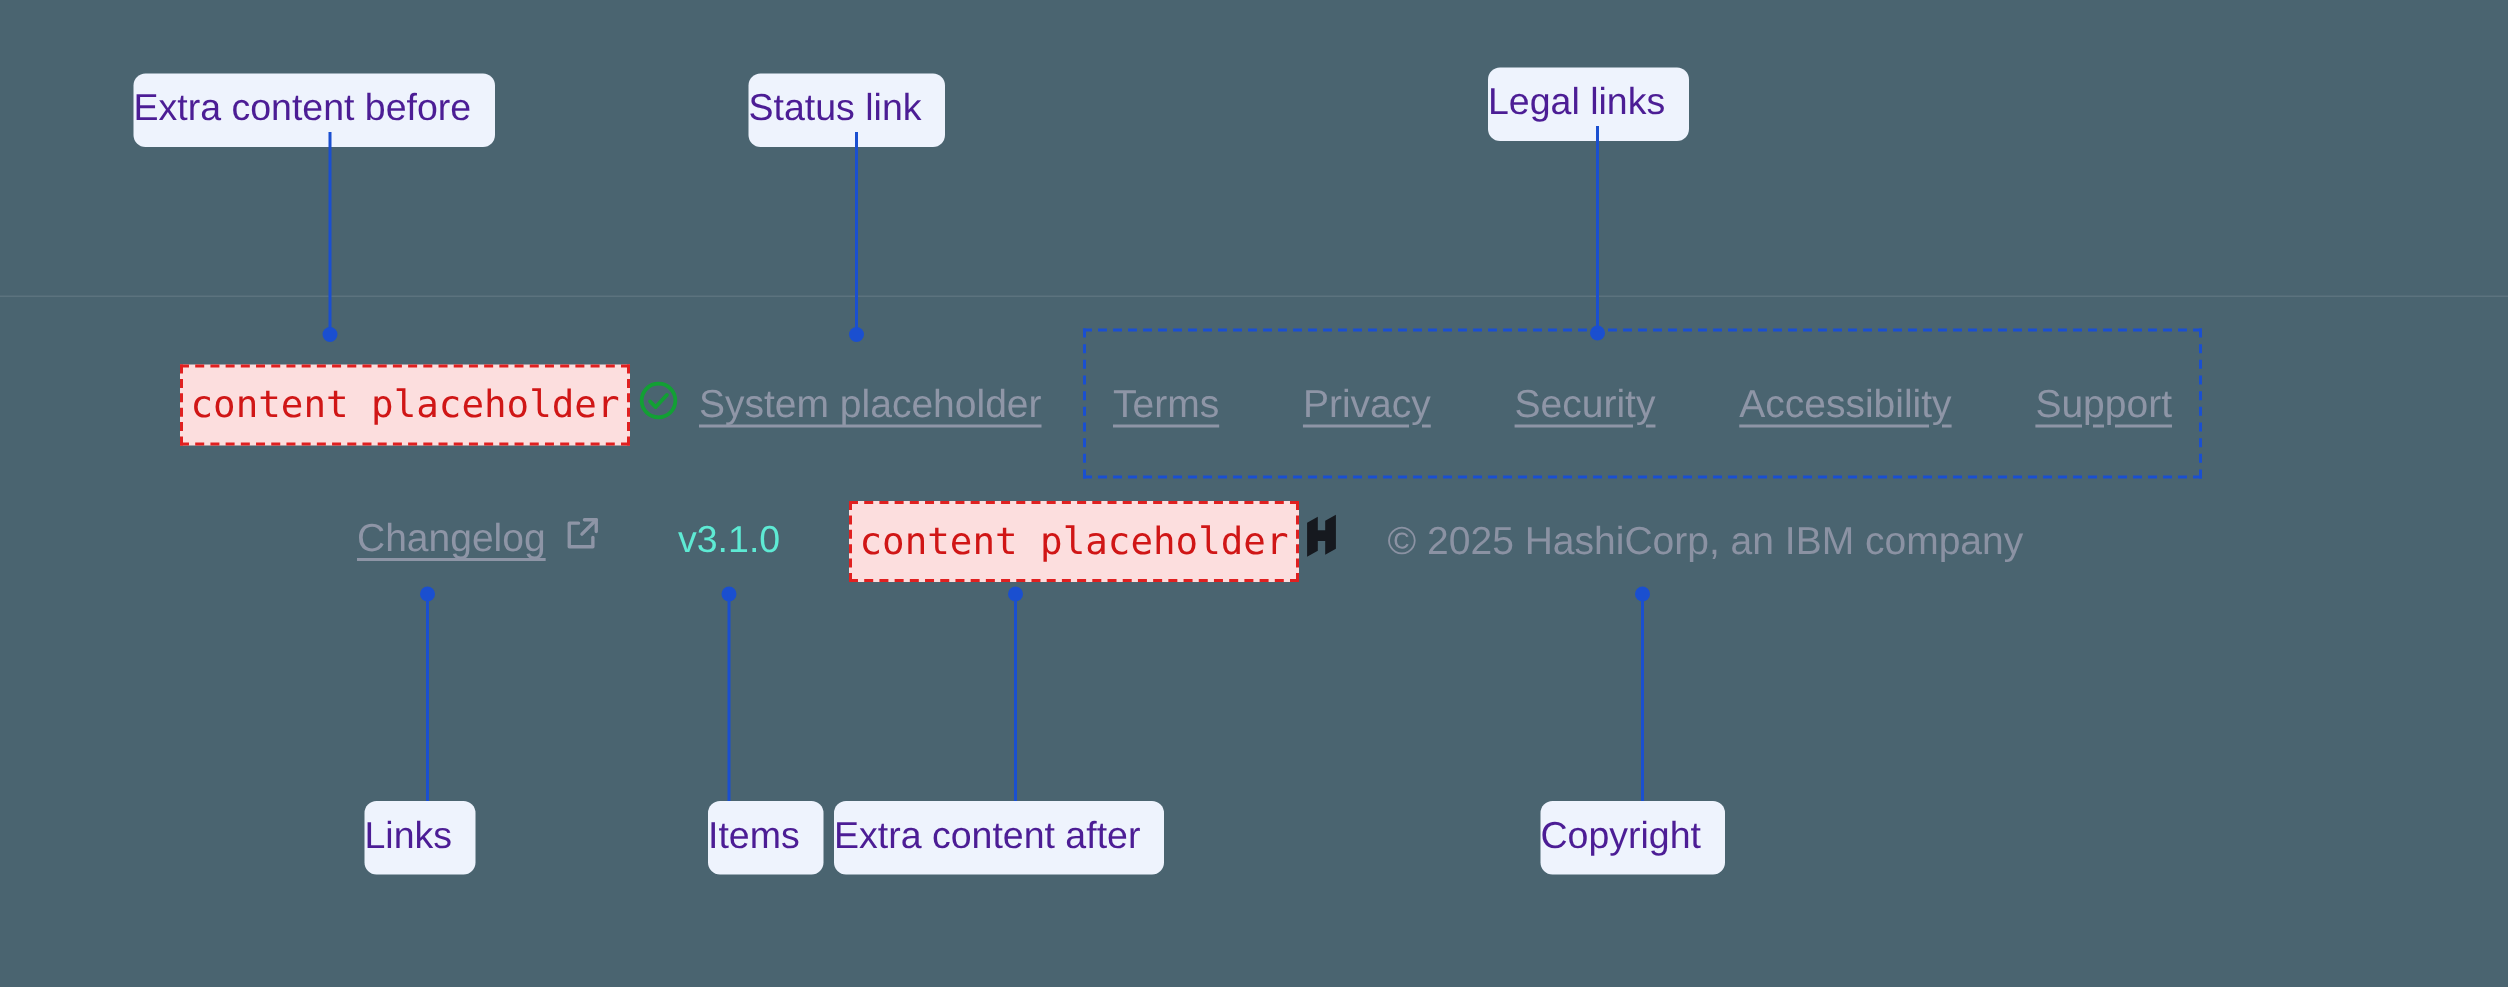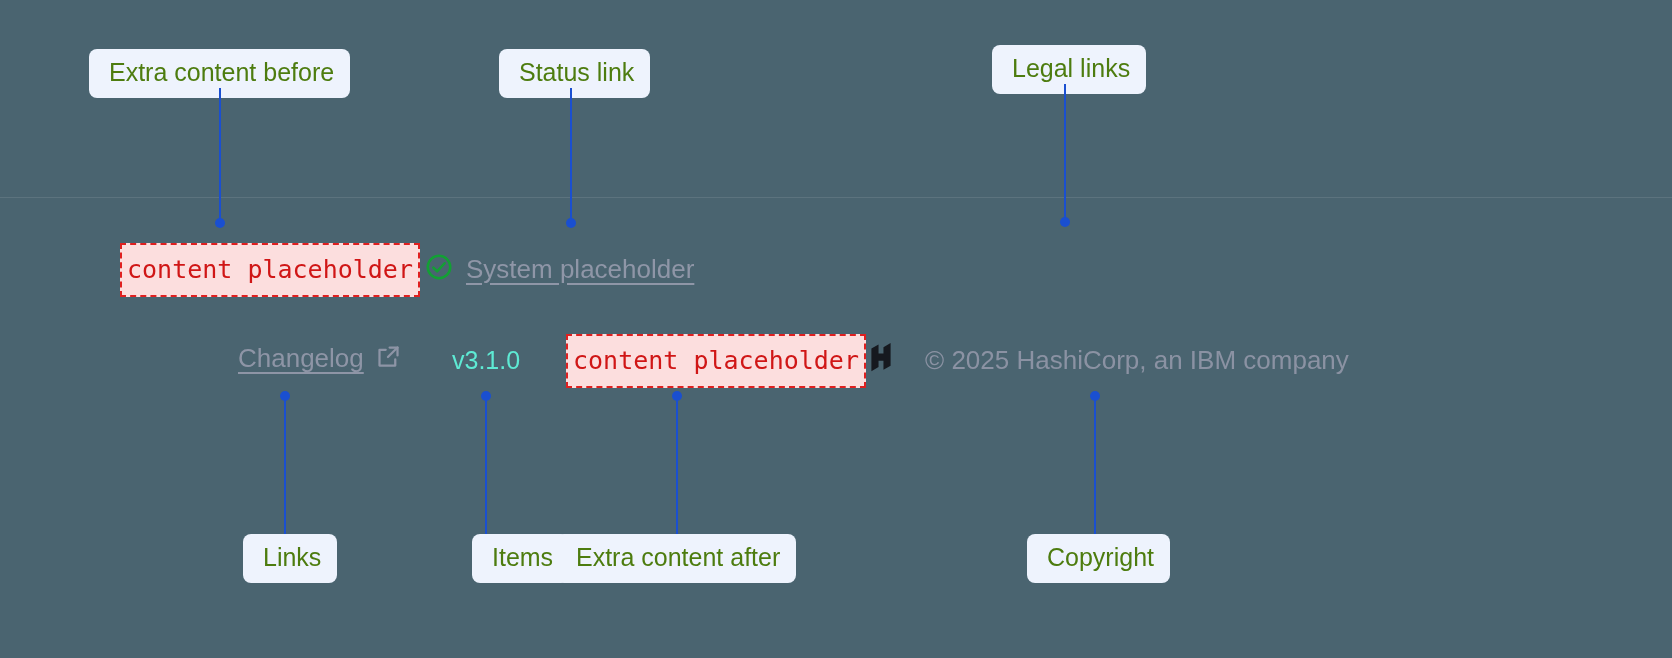--- a/index.html
+++ b/index.html
@@ -26,24 +26,24 @@
     top: 197px;
     width: 1672px;
     height: 1px;
     background: rgba(255,255,255,0.10);
   }
 
   
   .pill {
     position: absolute;
     background: #eef3fd;
-    color: #4d7c0f;
+    color: #4c1d95;
     font-size: 25px;
     line-height: 1;
-    padding: 11px 16px 13px 20px;
+    padding: 11px 16px 13px 0;
     border-radius: 8px;
     white-space: nowrap;
   }
 
   
   .conn {
     position: absolute;
     width: 2px;
     background: #1a4fd0;
   }
@@ -164,20 +164,27 @@
   <div class="status-wrap">
     <span class="check-icon">
       <svg width="30" height="30" viewBox="0 0 24 24" fill="none" stroke="#12a034" stroke-width="2" stroke-linecap="round" stroke-linejoin="round">
         <circle cx="12" cy="12" r="9"></circle>
         <polyline points="7.5,12.5 10.5,15.5 16.5,9"></polyline>
       </svg>
     </span>
     <span class="flink flink-status">System placeholder</span>
   </div>
 
+  <div class="legal-box">
+    <a class="flink">Terms</a>
+    <a class="flink">Privacy</a>
+    <a class="flink">Security</a>
+    <a class="flink">Accessibility</a>
+    <a class="flink">Support</a>
+  </div>
 
   <div class="changelog-wrap">
     <span class="flink">Changelog</span>
     <span class="ext-icon">
       <svg width="27" height="27" viewBox="0 0 24 24" fill="none" stroke="#8e95a6" stroke-width="2" stroke-linecap="round" stroke-linejoin="round">
         <path d="M13 4h7v7"></path>
         <path d="M20 4l-8.5 8.5"></path>
         <path d="M18 14.5V20H4V6h5.5"></path>
       </svg>
     </span>

